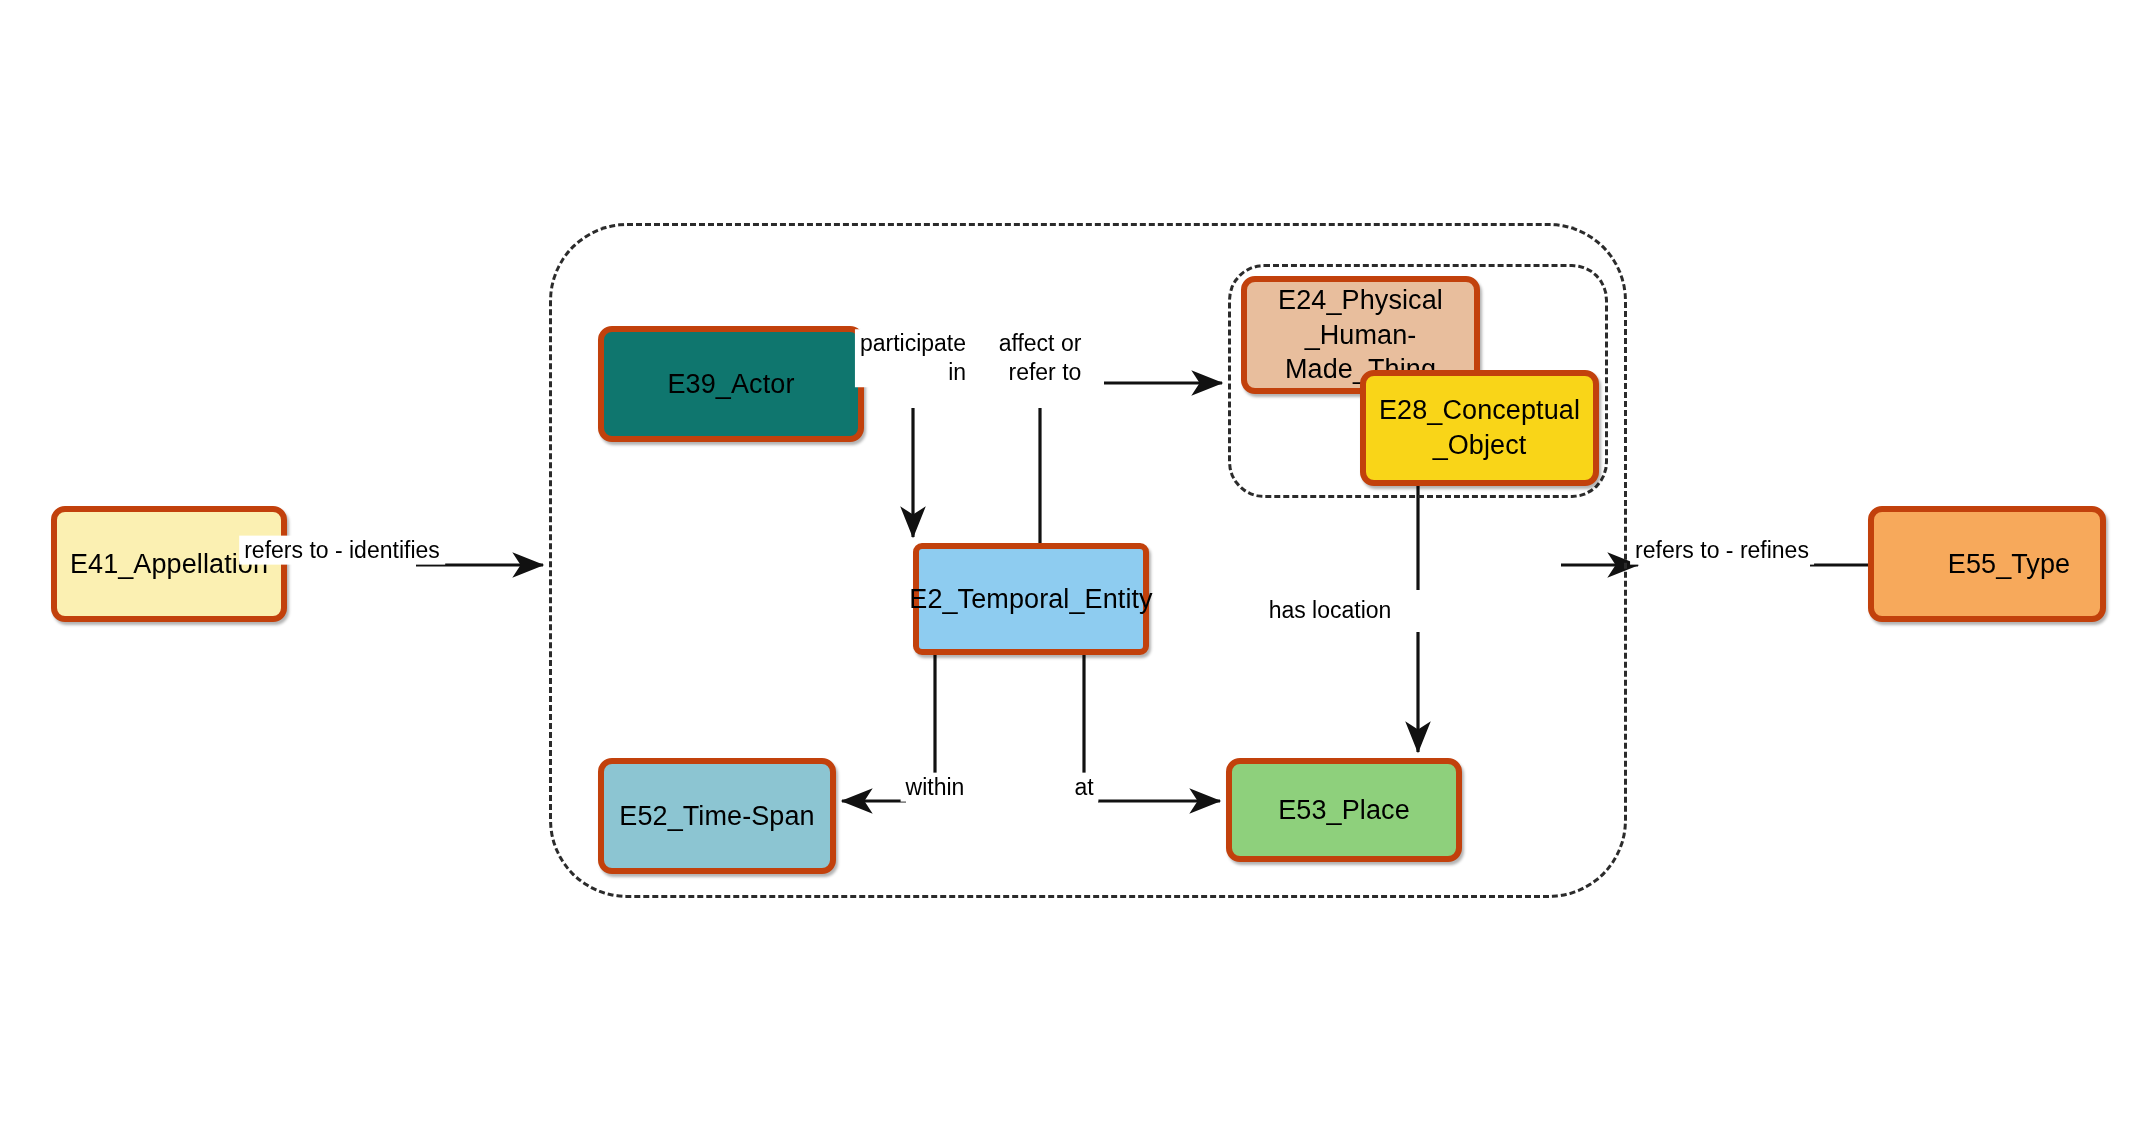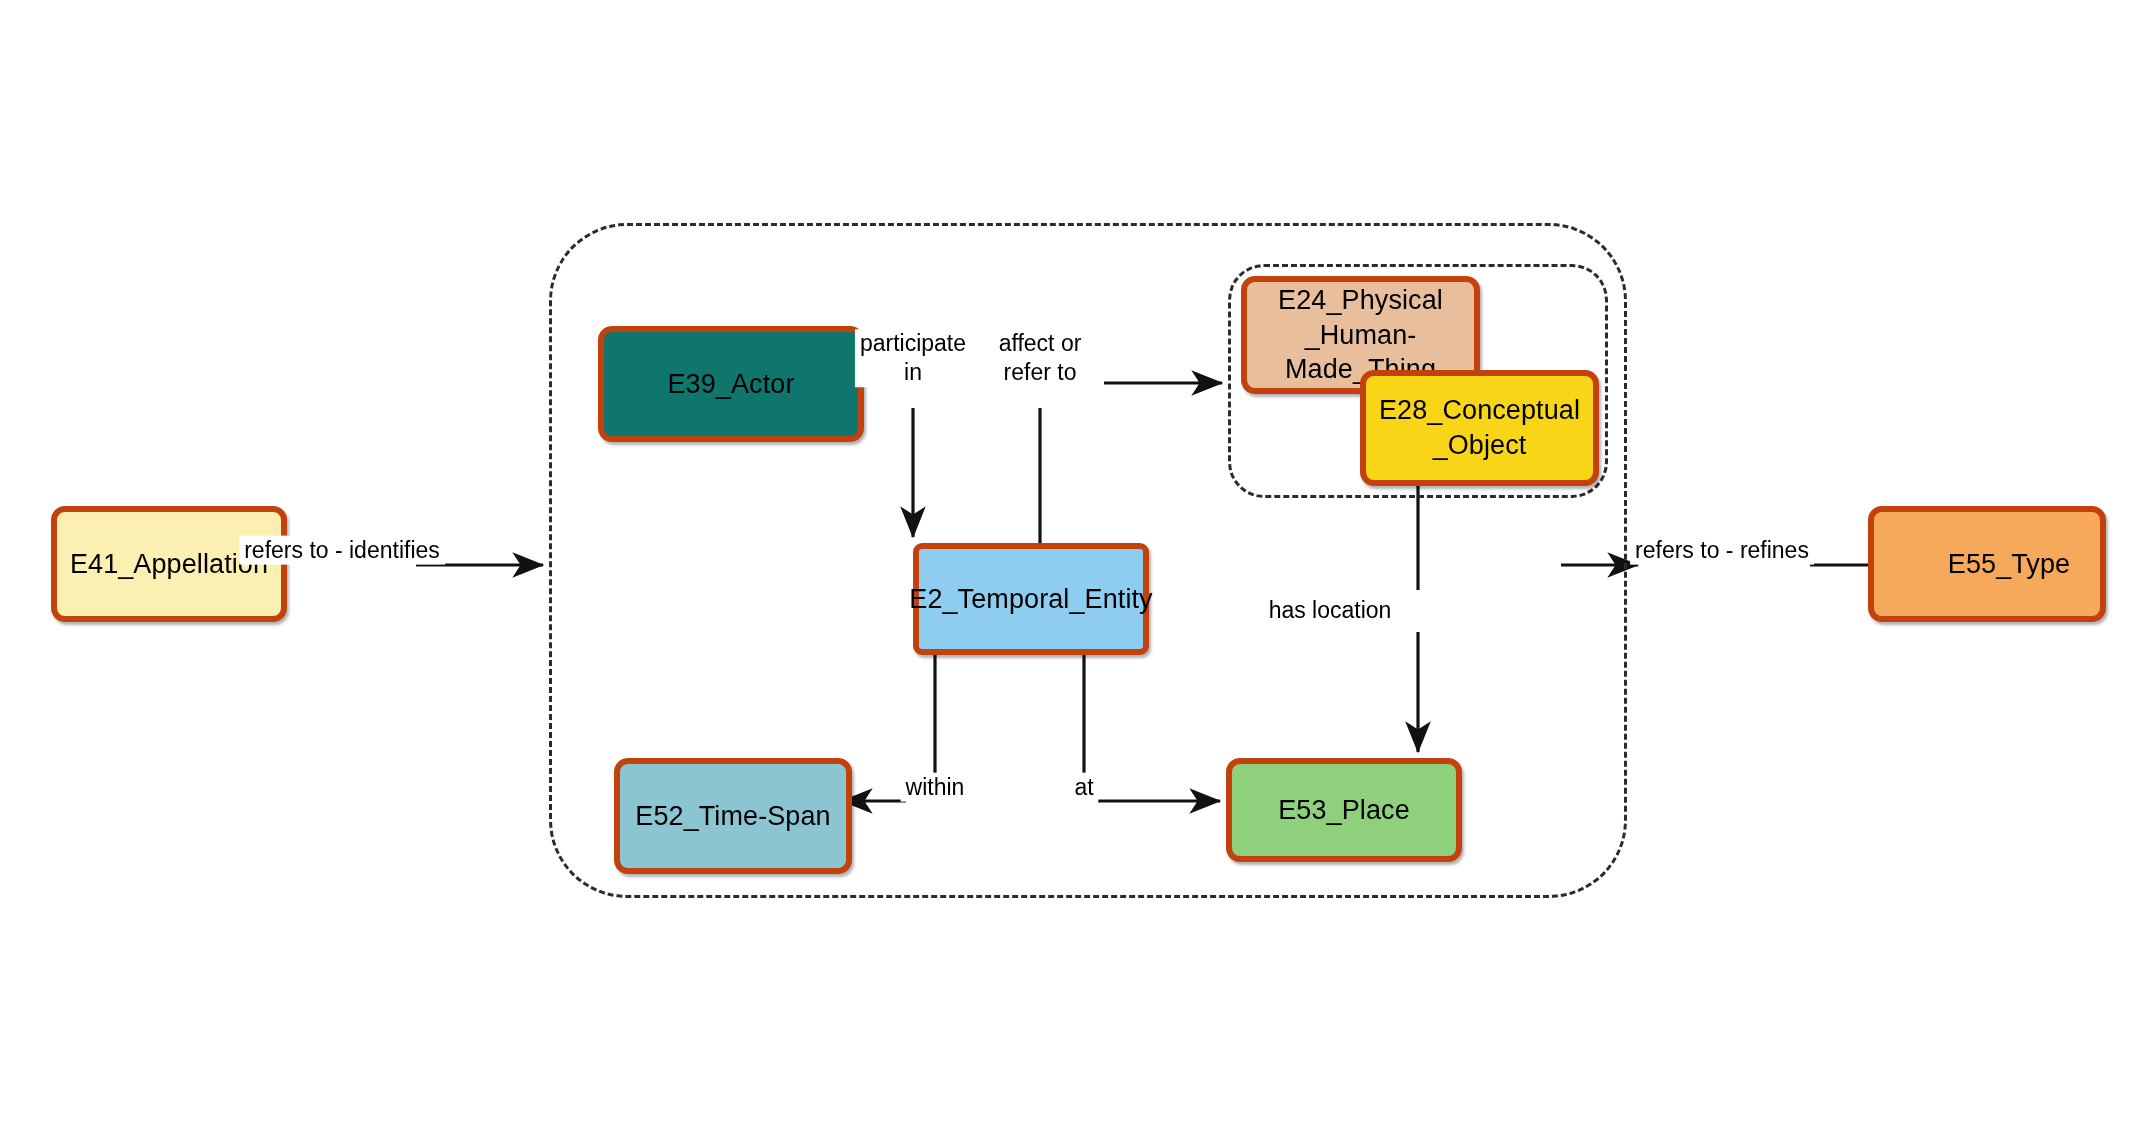--- a/index.html
+++ b/index.html
@@ -36,21 +36,21 @@
     letter-spacing: 0.1px;
     white-space: pre-line;
     box-shadow: 2px 3px 3px rgba(0,0,0,0.30);
     font-family: "Liberation Sans", sans-serif;
   }
   .edge-label {
     position: absolute;
     color: #000000;
     font-size: 23px;
     line-height: 1.25;
-    text-align: center;
+    text-align: right;
     white-space: pre-line;
     background: #ffffff;
     font-family: "Liberation Sans", sans-serif;
     pointer-events: none;
   }
   .dashed-group {
     position: absolute;
     box-sizing: border-box;
     border: 3px dashed #2b2b2b;
     background: transparent;
@@ -94,21 +94,21 @@
 <div class="dashed-group" id="group-outer" style="left: 549px; top: 223px; width: 1078px; height: 675px; border-radius: 78px;"></div>
 <div class="dashed-group" id="group-inner" style="left: 1228px; top: 264px; width: 380px; height: 234px; border-radius: 36px;"></div>
 
 <div class="node" id="node-e41" style="left: 51px; top: 506px; width: 236px; height: 116px; background: rgb(251, 240, 178);">E41_Appellation</div>
 <div class="node" id="node-e39" style="left: 598px; top: 326px; width: 266px; height: 116px; background: #0f766e;">E39_Actor</div>
 <div class="node" id="node-e24" style="left: 1241px; top: 276px; width: 239px; height: 118px; background: rgb(232, 190, 157); z-index: 4;">E24_Physical
 _Human-Made_Thing</div>
 <div class="node" id="node-e28" style="left: 1360px; top: 370px; width: 239px; height: 116px; background: rgb(249, 213, 24); z-index: 5;">E28_Conceptual
 _Object</div>
 <div class="node" id="node-e2" style="left: 913px; top: 543px; width: 236px; height: 112px; background: rgb(142, 204, 240); border-radius: 9px;">E2_Temporal_Entity</div>
-<div class="node" id="node-e52" style="left: 598px; top: 758px; width: 238px; height: 116px; background: rgb(140, 197, 210); margin-left: 16px;">E52_Time-Span</div>
+<div class="node" id="node-e52" style="left: 598px; top: 758px; width: 238px; height: 116px; background: rgb(140, 197, 210);">E52_Time-Span</div>
 <div class="node" id="node-e53" style="left: 1226px; top: 758px; width: 236px; height: 104px; background: rgb(142, 208, 124);">E53_Place</div>
 <div class="node" id="node-e55" style="left: 1868px; top: 506px; width: 238px; height: 116px; background: rgb(247, 169, 91); padding-left: 44px;">E55_Type</div>
 
 <div class="edge-label" id="lbl-0" style="left: 16px; top: 0px; transform: translate(326px, 550px) translate(-50%, -50%); padding: 0px 5px;">refers to - identifies</div>
 <div class="edge-label" id="lbl-1" style="left: 0px; top: 0px; transform: translate(913px, 358px) translate(-50%, -50%); padding: 0px 5px;">participate
 in</div>
 <div class="edge-label" id="lbl-2" style="left: 0px; top: 0px; transform: translate(1040px, 358px) translate(-50%, -50%); padding: 0px 5px;">affect or
 refer to</div>
 <div class="edge-label" id="lbl-3" style="left: 0px; top: 0px; transform: translate(935px, 787px) translate(-50%, -50%); padding: 0px 5px;">within</div>
 <div class="edge-label" id="lbl-4" style="left: 0px; top: 0px; transform: translate(1084px, 787px) translate(-50%, -50%); padding: 0px 5px;">at</div>

